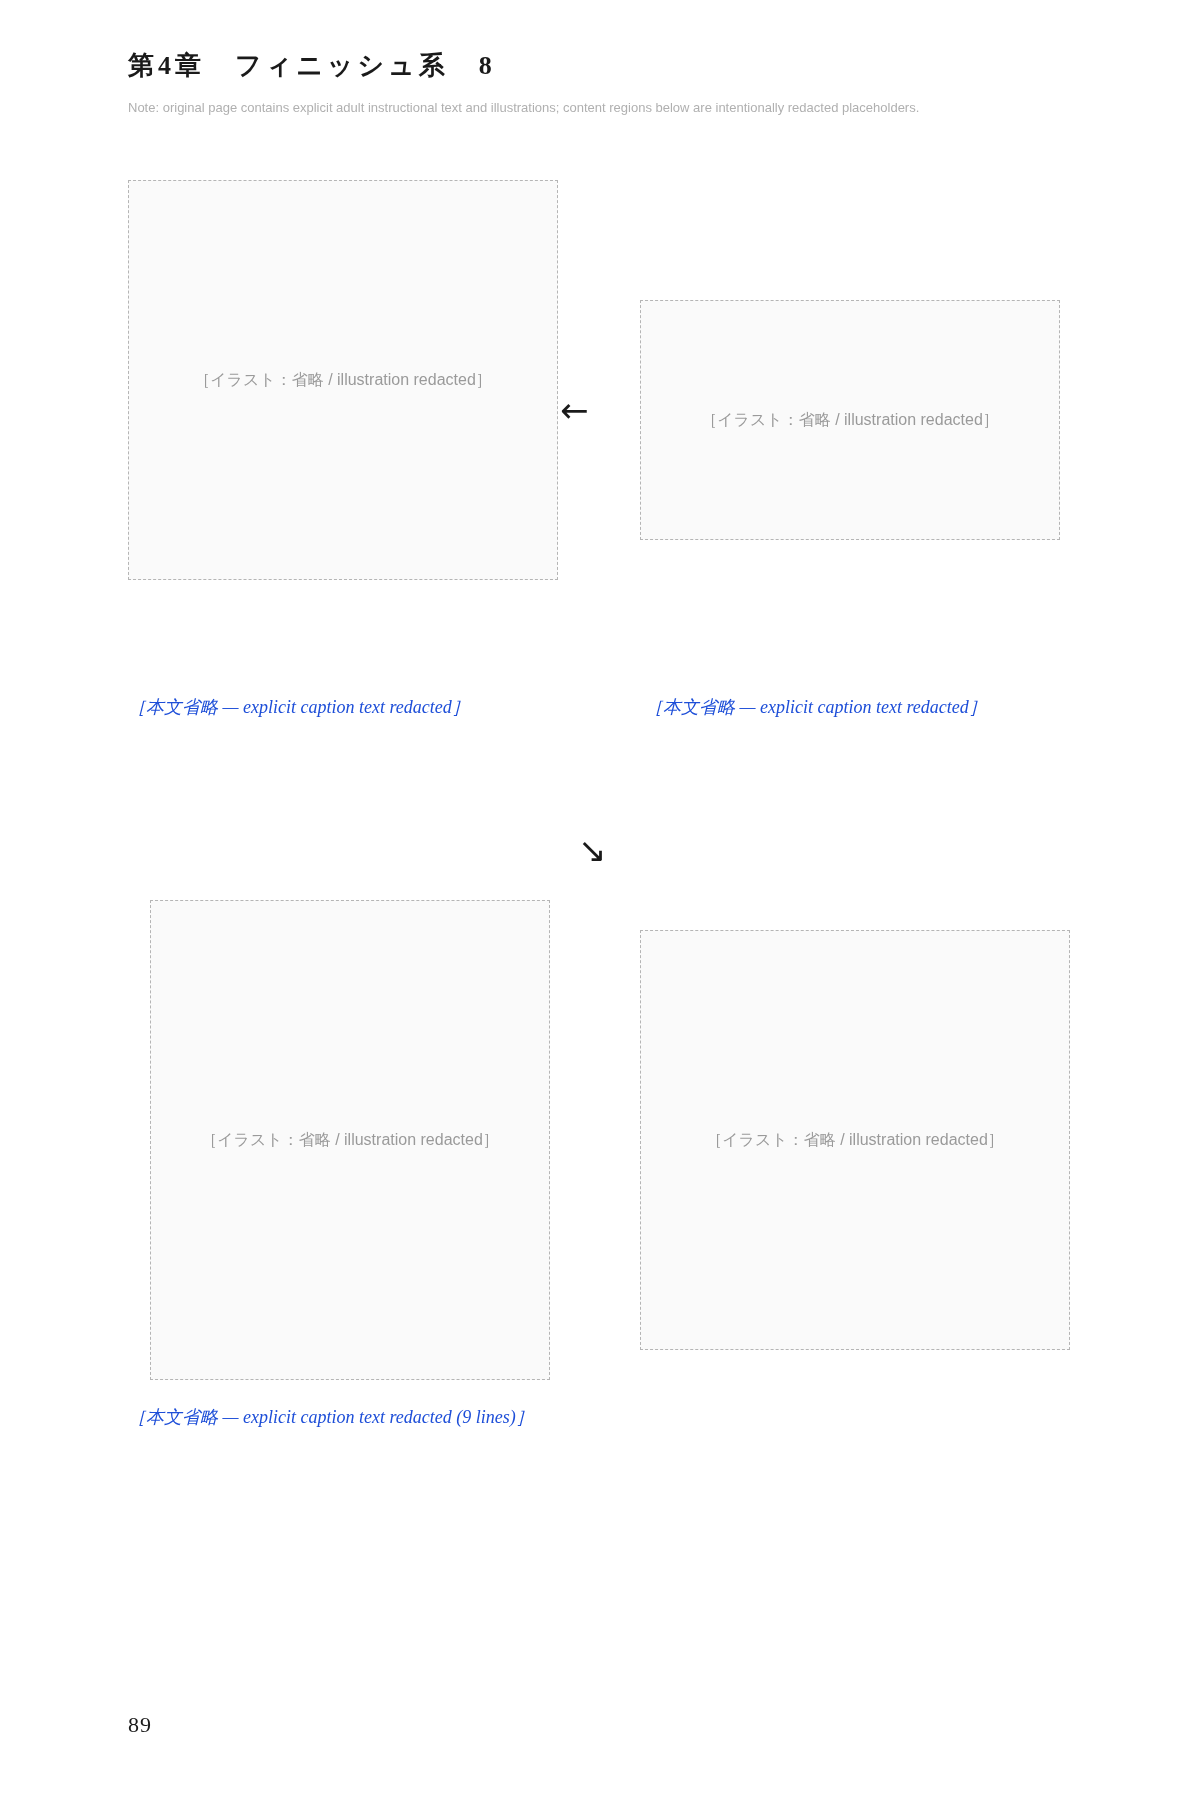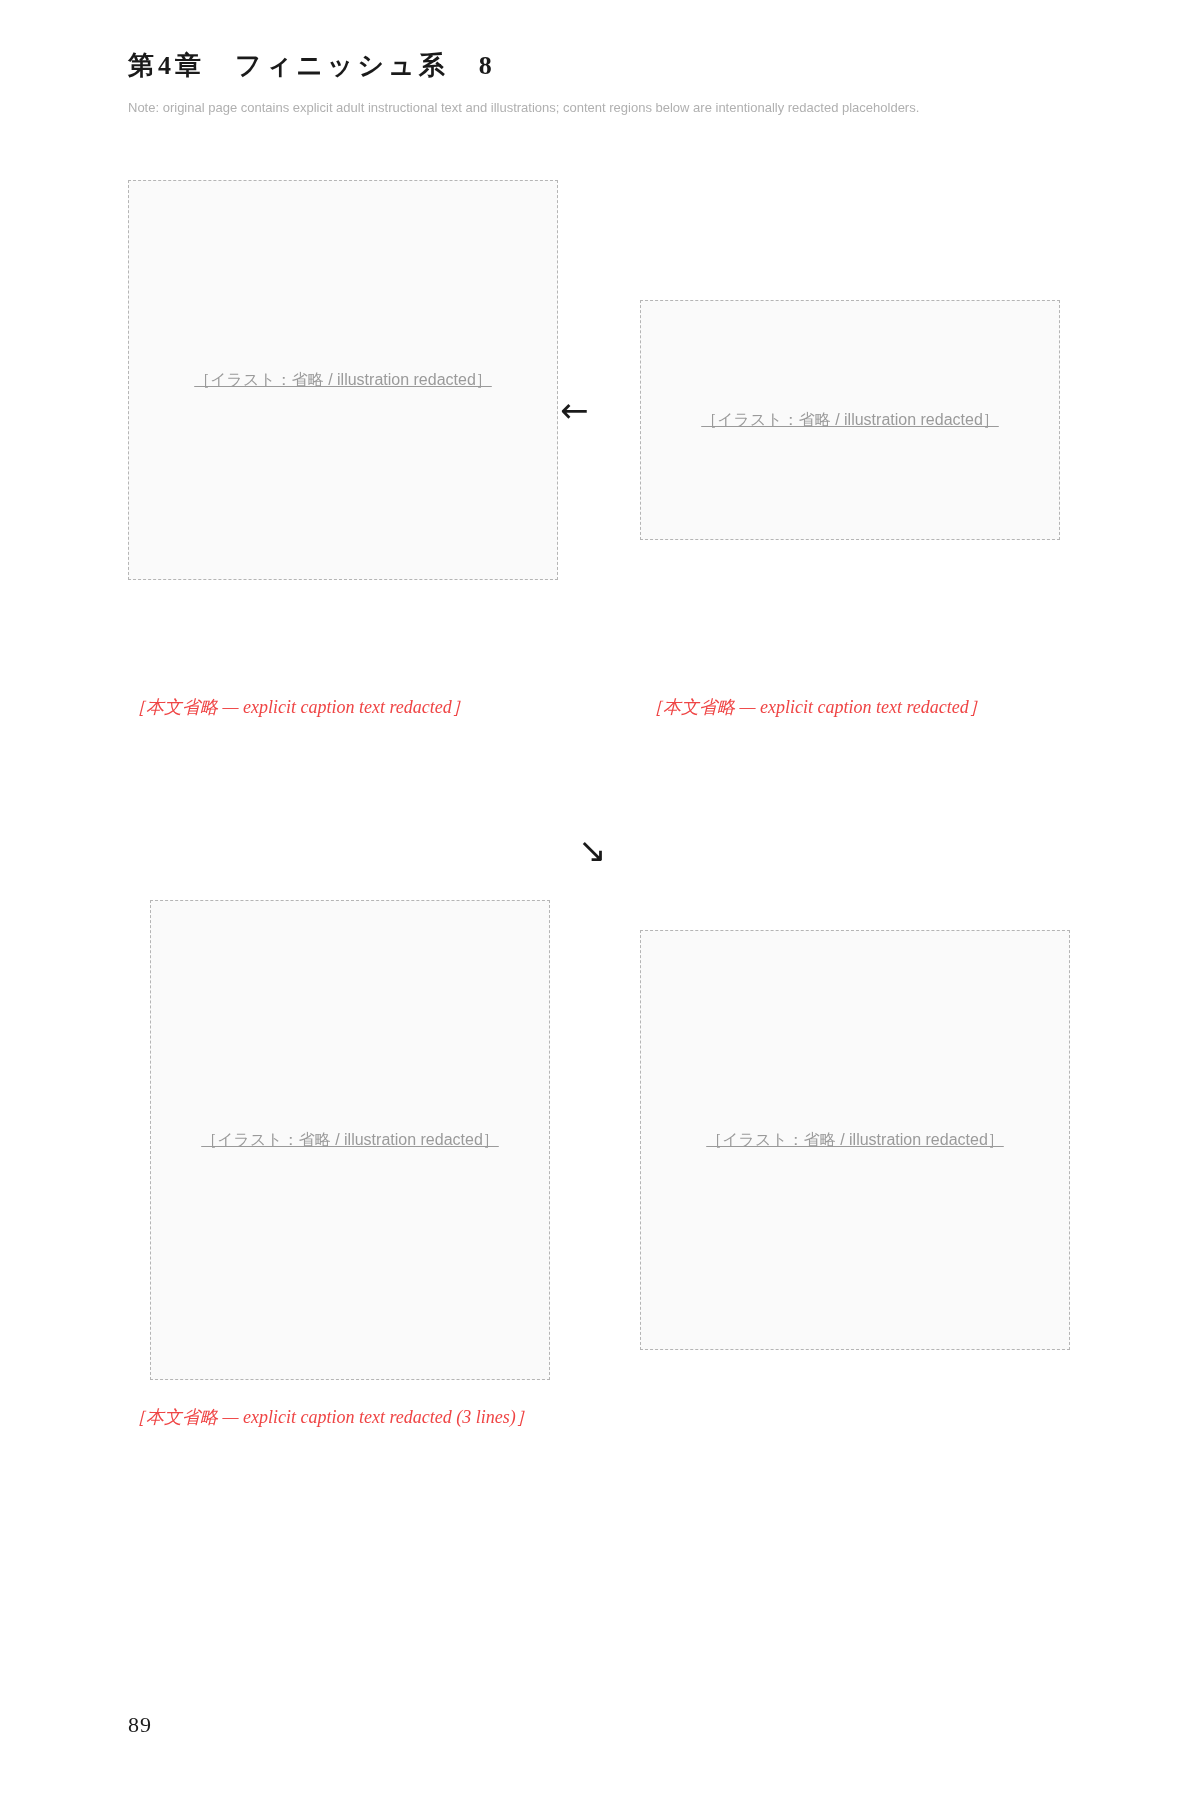--- a/index.html
+++ b/index.html
@@ -32,27 +32,26 @@
     display: flex;
     align-items: center;
     justify-content: center;
     text-align: center;
     color: #9a9a9a;
     font-size: 16px;
     font-family: "Liberation Sans", "DejaVu Sans", sans-serif;
     line-height: 1.6;
     padding: 12px;
     box-sizing: border-box;
-    text-decoration: underline;
   }
   .caption-box {
     position: absolute;
     font-size: 18px;
     line-height: 1.9;
-    color: #ef4444;
+    color: #1d4ed8;
     font-style: italic;
     font-family: Liberation Serif, serif;
   }
   .arrow {
     position: absolute;
     font-size: 34px;
     color: #1a1a1a;
     font-family: "DejaVu Sans", sans-serif;
   }
   .page-number {
@@ -90,18 +89,18 @@
   <div class="caption-box" style="left:128px; top:690px; width:420px;">［本文省略 — explicit caption text redacted］</div>
 
   <div class="caption-box" style="left:645px; top:690px; width:420px;">［本文省略 — explicit caption text redacted］</div>
 
   <div class="arrow" style="left:578px; top:830px;">↘</div>
 
   <div class="figure-box" style="left:150px; top:900px; width:400px; height:480px;">［イラスト：省略 / illustration redacted］</div>
 
   <div class="figure-box" style="left:640px; top:930px; width:430px; height:420px;">［イラスト：省略 / illustration redacted］</div>
 
-  <div class="caption-box" style="left:128px; top:1400px; width:430px;">［本文省略 — explicit caption text redacted (3 lines)］</div>
+  <div class="caption-box" style="left:128px; top:1400px; width:430px;">［本文省略 — explicit caption text redacted (9 lines)］</div>
 
 
   <div class="page-number">89</div>
 
 </div>
 
 </body></html>

